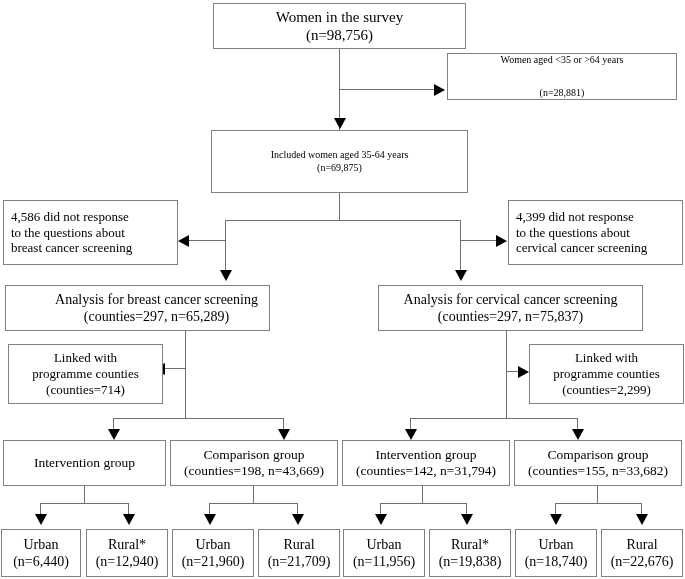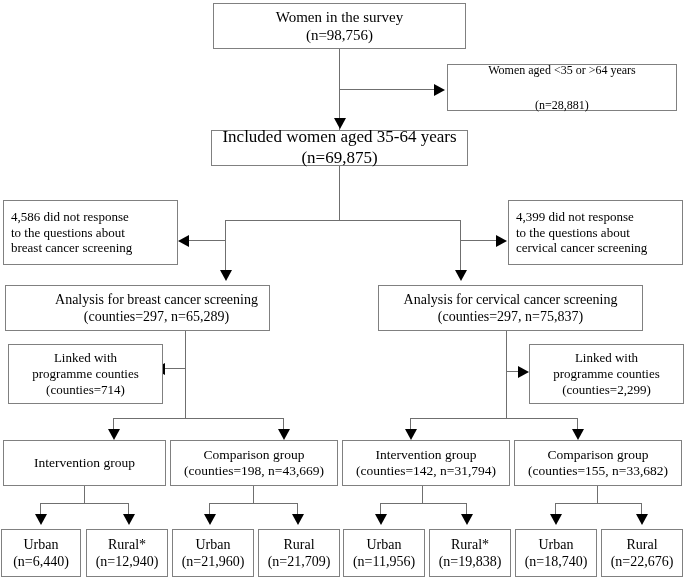--- a/index.html
+++ b/index.html
@@ -138,26 +138,26 @@
   <div class="vline" style="left:555px; top:503px; height:14px;"></div>
   <div class="arrow-down" style="left:550px; top:514px;"></div>
   <div class="vline" style="left:641px; top:503px; height:14px;"></div>
   <div class="arrow-down" style="left:636px; top:514px;"></div>
 
   <div class="node" style="left:213px; top:3px; width:253px; height:46px; font-size:15px;">
     <span class="ln">Women in the survey</span>
     <span class="ln">(n=98,756)</span>
   </div>
 
-  <div class="node" style="left:447px; top:64px; width:230px; height:47px; font-size:12px;gap:20px;">
+  <div class="node" style="left:447px; top:53px; width:230px; height:47px; font-size:10px;gap:20px;">
     <span class="ln">Women aged &lt;35 or &gt;64 years</span>
     <span class="ln">(n=28,881)</span>
   </div>
 
-  <div class="node" style="left:211px; top:130px; width:257px; height:36px; font-size:17px;">
+  <div class="node" style="left:211px; top:130px; width:257px; height:63px; font-size:10px;">
     <span class="ln">Included women aged 35-64 years</span>
     <span class="ln">(n=69,875)</span>
   </div>
 
   <div class="node left-align" style="left:3px; top:200px; width:175px; height:65px; font-size:13px;justify-content:center;">
     <span class="ln">4,586 did not response</span>
     <span class="ln">to the questions about</span>
     <span class="ln">breast cancer screening</span>
   </div>
 

